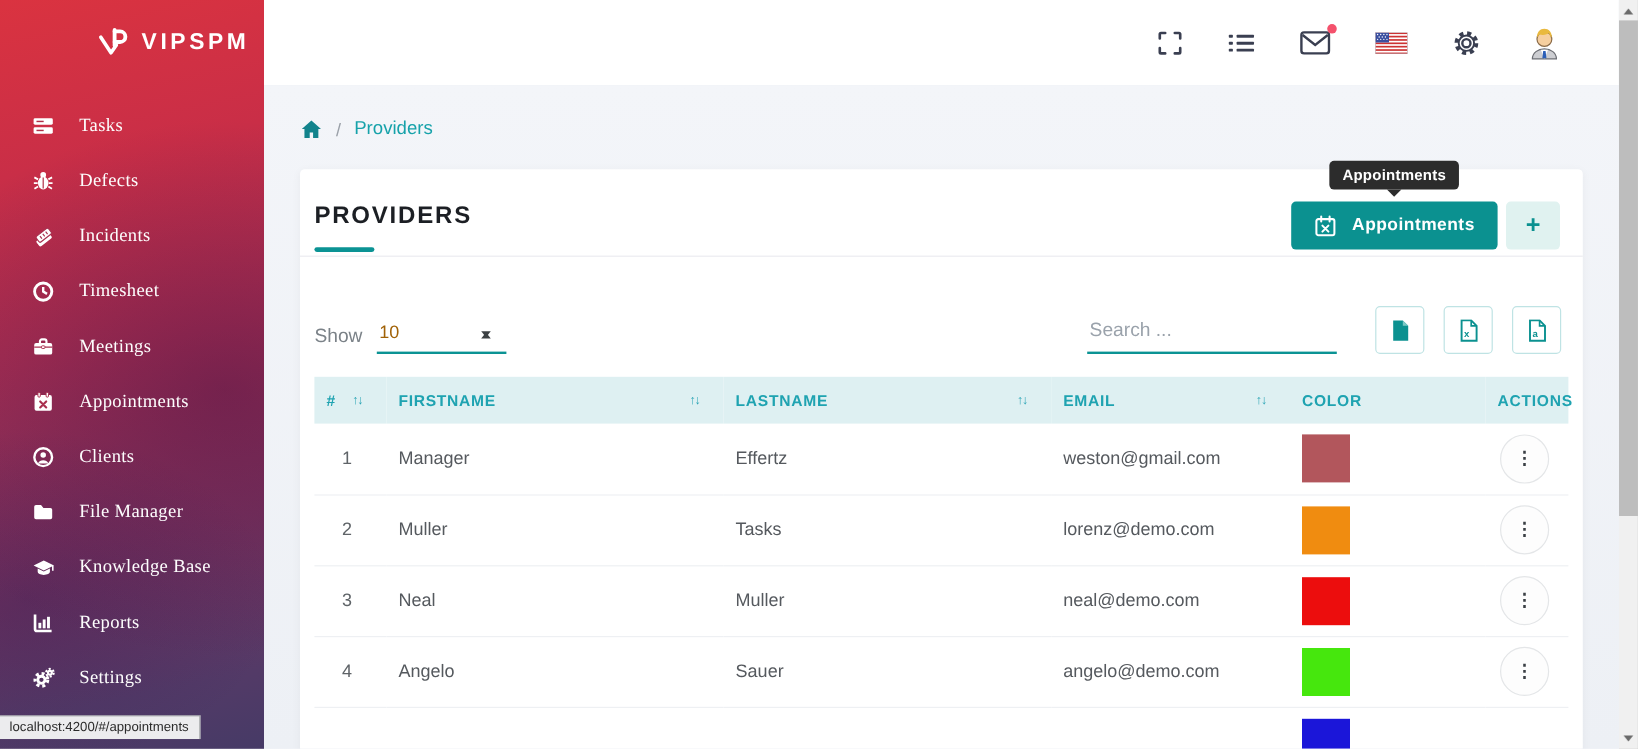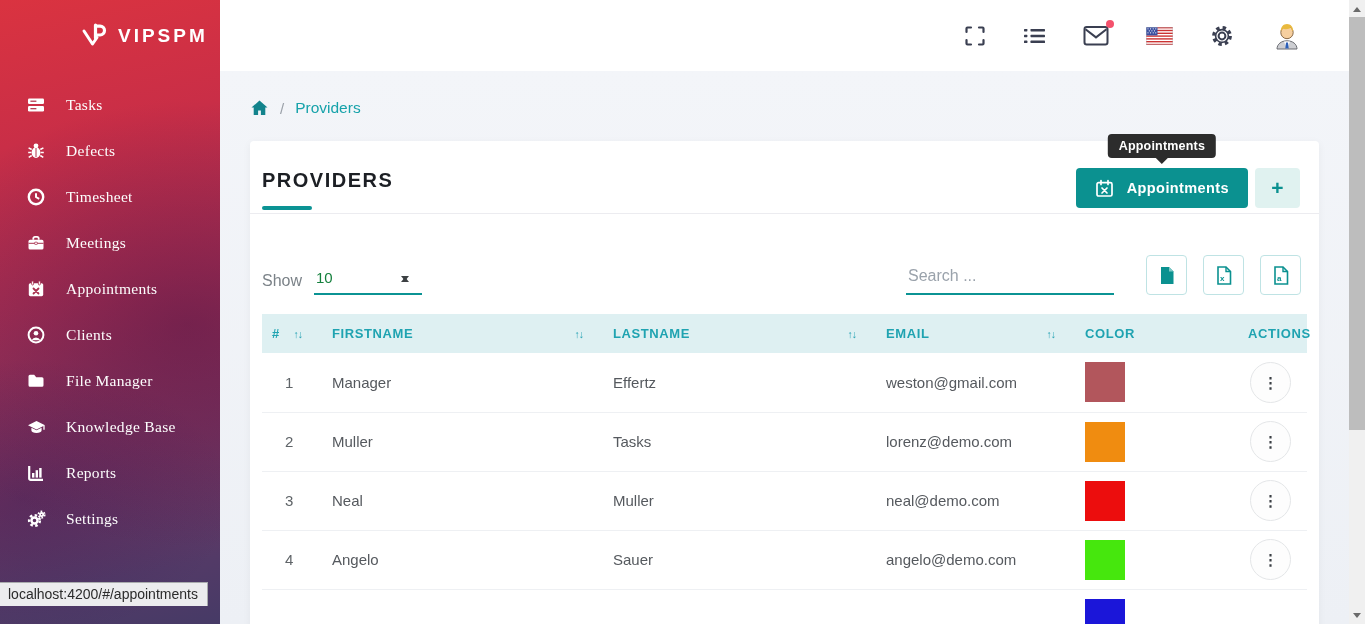--- a/index.html
+++ b/index.html
@@ -61,21 +61,21 @@
     content:""; position:absolute; top:100%; left:50%; transform:translateX(-50%);
     border:6px solid transparent; border-top-color:#2c2c2c; border-bottom-width:0;
   }
 
   
   .controls { display:flex; align-items:flex-end; padding:41px 18px 19px 12px; }
   .show-group { display:flex; align-items:flex-end; gap:12px; }
   .show-label { color:#7b8288; font-size:16px; padding-bottom:5px; }
   .select-wrap { position:relative; border-bottom:2px solid #0b9394; }
   .page-size { appearance:none; -webkit-appearance:none; border:none; outline:none; background:transparent;
-    width:108px; font-family:inherit; font-size:15px; color:#15803d; padding:0 18px 7px 2px; cursor:pointer; }
+    width:108px; font-family:inherit; font-size:15px; color:#a16207; padding:0 18px 7px 2px; cursor:pointer; }
   .spinner { position:absolute; right:12px; bottom:8px; width:9px; height:12px; pointer-events:none; }
   .spinner::before { content:""; position:absolute; top:0; left:0; border:4.5px solid transparent; border-bottom:5px solid #3c4043; }
   .spinner::after  { content:""; position:absolute; bottom:0; left:0; border:4.5px solid transparent; border-top:5px solid #3c4043; }
   .search-group { margin-left:auto; }
   .search-input { border:none; outline:none; border-bottom:2px solid #0b9394; background:transparent;
     width:208px; font-family:inherit; font-size:16px; color:#555; padding:4px 2px 8px 2px; }
   .search-input::placeholder { color:#9aa2ab; }
   .export-group { display:flex; gap:16px; margin-left:32px; }
   .export-btn { width:41px; height:40px; background:#fff; border:1px solid #bfe3e4; border-radius:4px;
     display:flex; align-items:center; justify-content:center; cursor:pointer; }
@@ -98,22 +98,22 @@
 
   
   .scrollbar { position:fixed; right:0; top:0; width:16px; height:624px; background:#f0f0f0; z-index:30; }
   .sb-up, .sb-down { position:absolute; left:0; width:16px; height:16px; display:flex; align-items:center; justify-content:center; cursor:pointer; }
   .sb-up { top:0; } .sb-down { bottom:0; }
   .sb-up::before { content:""; border:4px solid transparent; border-bottom:5px solid #6a6a6a; margin-bottom:2px; }
   .sb-down::before { content:""; border:4px solid transparent; border-top:5px solid #6a6a6a; margin-top:2px; }
   .sb-thumb { position:absolute; left:0; top:17px; width:16px; height:413px; background:#bdbdbd; cursor:grab; }
 
   
-  .statusbar { position:fixed; left:0; bottom:18px; z-index:40; background:#ececee; border:1px solid #a9abad; border-left:none; border-bottom:none;
-    font-size:14px; color:#2b2b2b; padding:3px 9px 4px 8px; }
+  .statusbar { position:fixed; left:0; bottom:8px; z-index:40; background:#ececee; border:1px solid #a9abad; border-left:none; border-bottom:none;
+    font-size:11px; color:#2b2b2b; padding:3px 9px 4px 8px; }
 
   svg { display:block; }
 </style>
 </head>
 <body>
 
 <aside class="sidebar">
   <div class="logo">
     <span>
       <svg width="28" height="28" viewBox="0 0 28 28">
@@ -140,20 +140,32 @@
     <div class="nav-item">
       <span class="nicon">
         <svg width="18" height="18" viewBox="0 0 18 18">
           <ellipse cx="9" cy="10.5" rx="4.4" ry="5.4" fill="#fff"></ellipse>
           <circle cx="9" cy="3.8" r="2.4" fill="#fff"></circle>
           <path d="M4.7 7.5L1.6 5.8M4.4 10.6H1.2M4.7 13.5l-3 1.8M13.3 7.5l3.1-1.7M13.6 10.6h3.2M13.3 13.5l3 1.8" stroke="#fff" stroke-width="1.5"></path>
           <path d="M9 6v9" stroke="#b03048" stroke-width="1"></path>
         </svg>
       </span>
       <span class="nlabel">Defects</span>
+    </div>
+    <div class="nav-item">
+      <span class="nicon">
+        <svg width="18" height="18" viewBox="0 0 18 18">
+          <g transform="rotate(-38 9 9)">
+            <rect x="1.5" y="8.5" width="13" height="6" rx="1.4" fill="#fff"></rect>
+            <rect x="3.5" y="5.5" width="13" height="6" rx="1.4" fill="#fff" stroke="#a93250" stroke-width="1"></rect>
+            <path d="M7 7.2v2.6M10 7.2v2.6M13 7.2v2.6" stroke="#a93250" stroke-width="1"></path>
+          </g>
+        </svg>
+      </span>
+      <span class="nlabel">Incidents</span>
     </div>
     <div class="nav-item">
       <span class="nicon">
         <svg width="18" height="18" viewBox="0 0 18 18">
           <circle cx="9" cy="9" r="7.2" fill="none" stroke="#fff" stroke-width="2.4"></circle>
           <path d="M9 5.2V9l3.2 1.9" fill="none" stroke="#fff" stroke-width="2"></path>
         </svg>
       </span>
       <span class="nlabel">Timesheet</span>
     </div>

